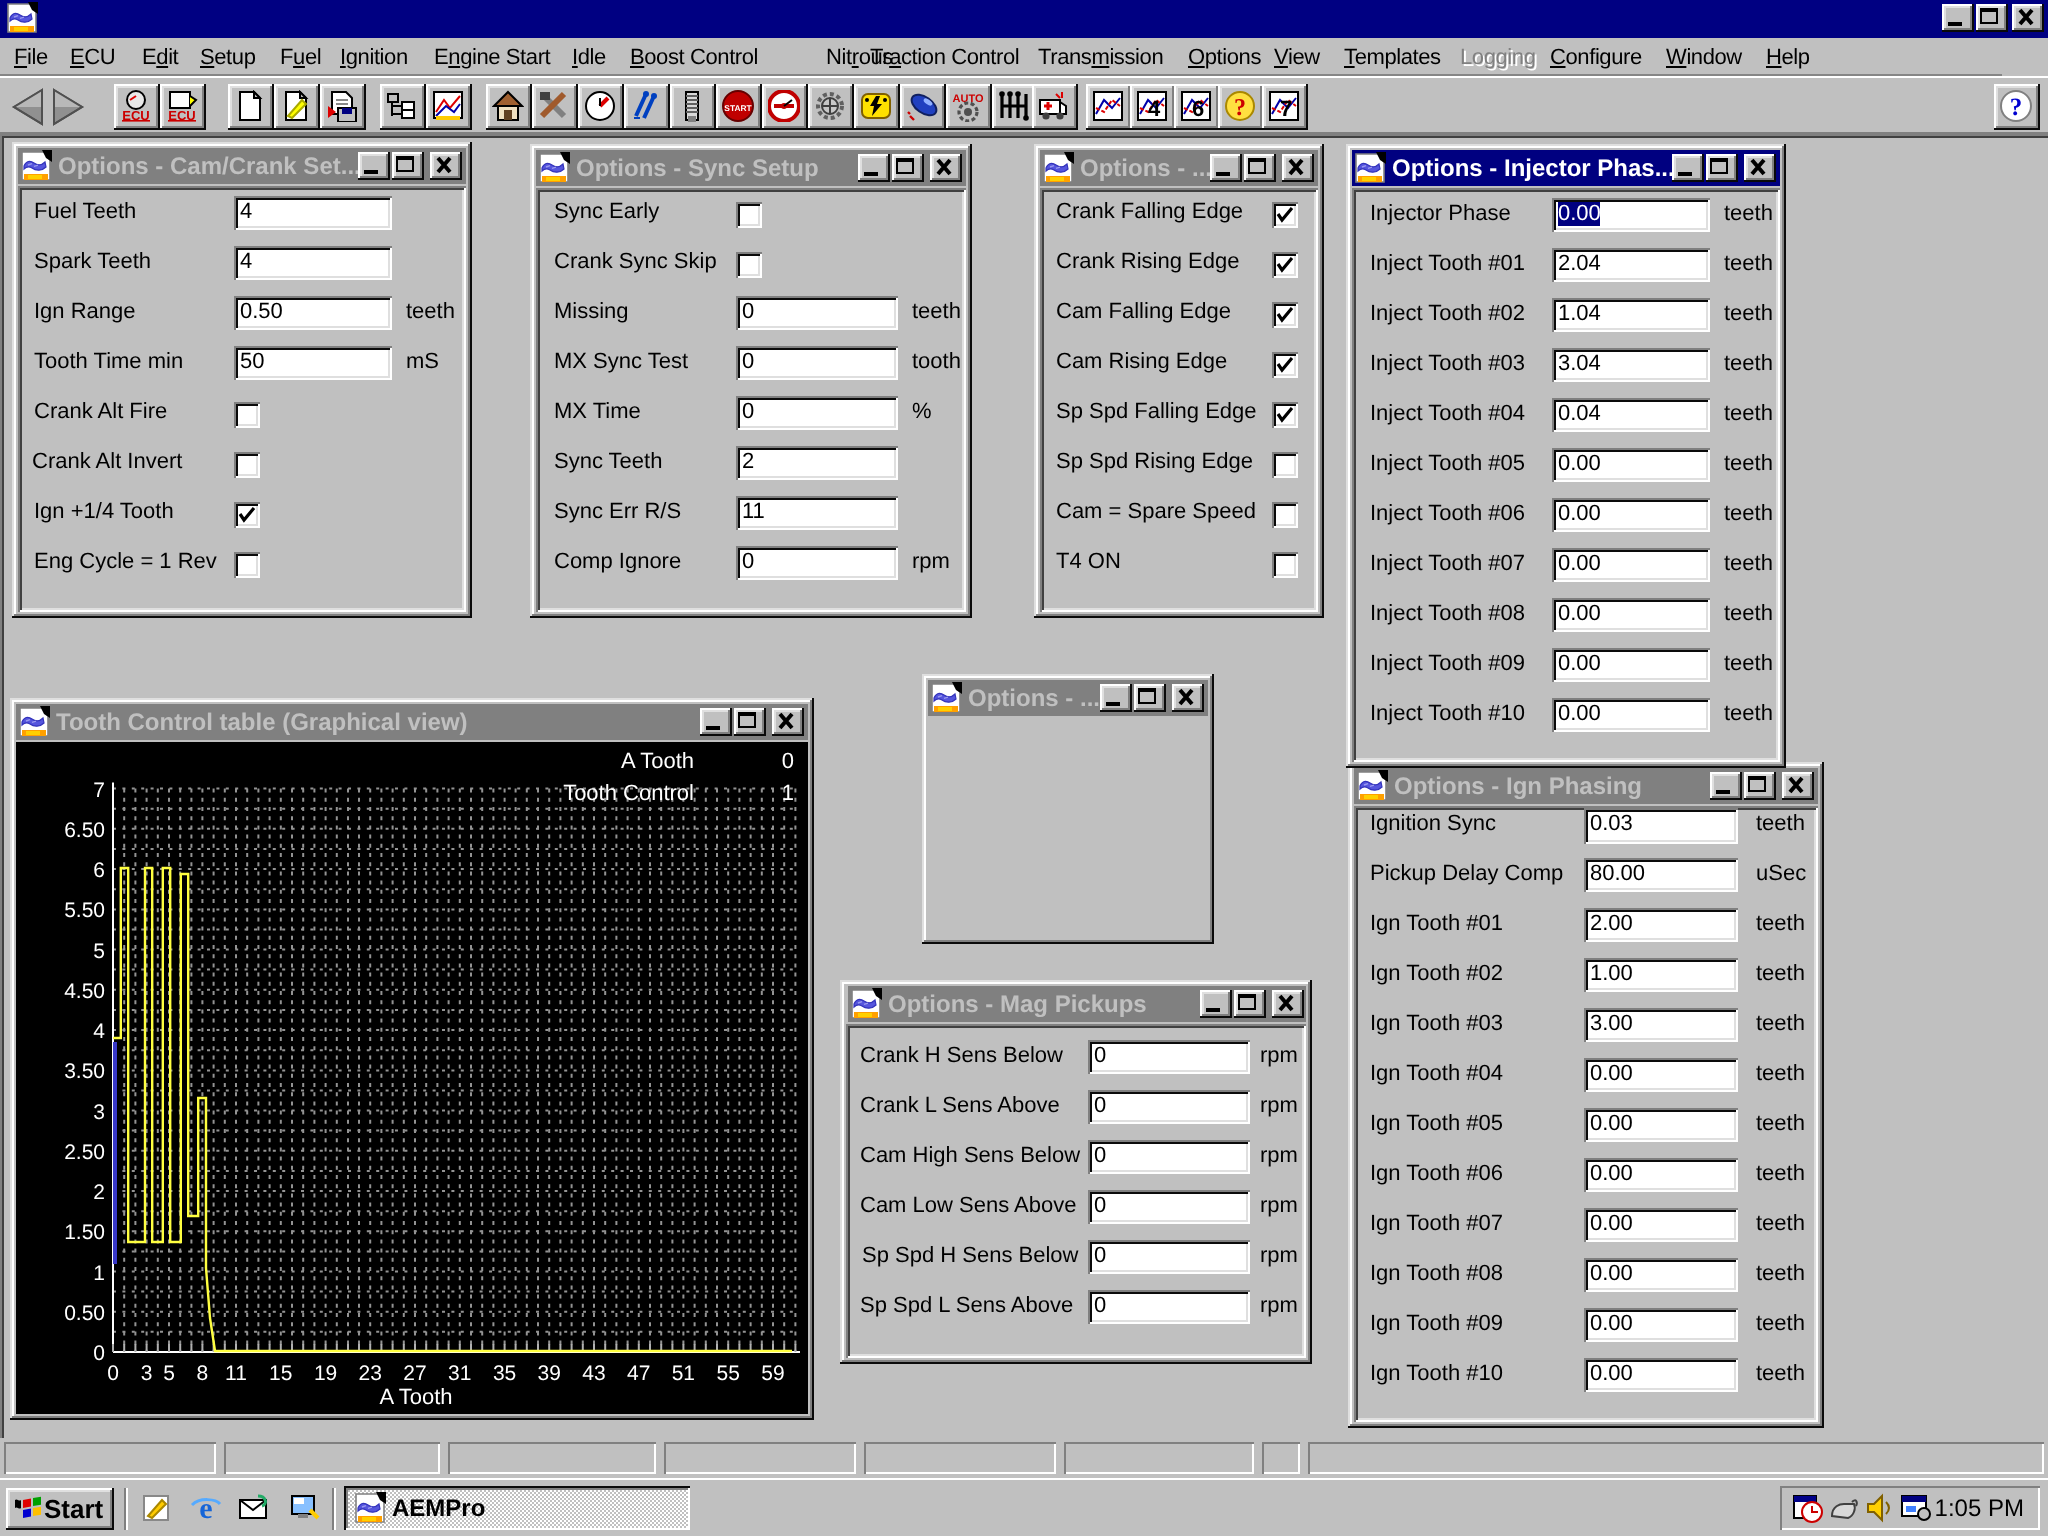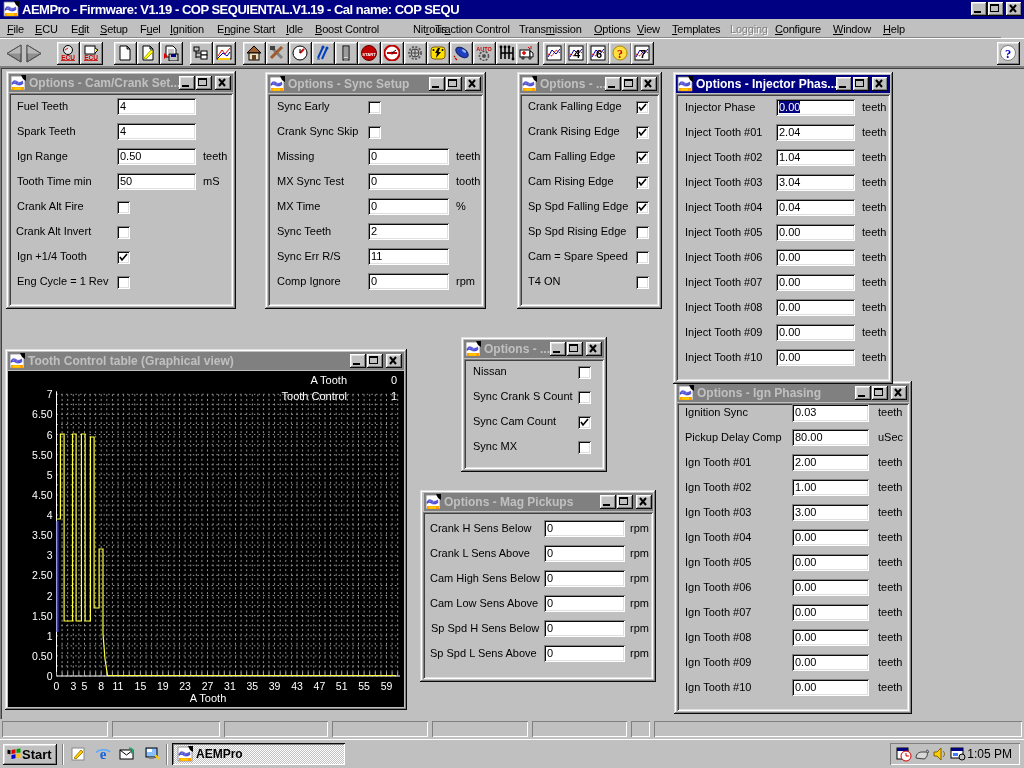--- a/index.html
+++ b/index.html
@@ -3,21 +3,20 @@
 <div style="position:relative;width:1024px;height:768px;font-family:'Liberation Sans',sans-serif">
 <div style="position:absolute;left:0;top:0;width:1024px;height:19px;background:#000082">
 <svg style="position:absolute;left:3px;top:1px" width="16" height="16" viewBox="0 0 16 16">
 <polygon points="1,1 12,1 15,5 15,15 1,15" fill="#fff" stroke="#808080" stroke-width="0.8"></polygon>
 <polygon points="11,0 16,0 16,6 13,4" fill="#000"></polygon>
 <path d="M2,8 C3,5.5 5,5 7,6.5 C9,8 11,7.5 12.5,6 L13,8.5 C11,10.5 8,10.5 6,9 C4.5,8 3,8.5 2,9.5 Z" fill="#5555dd" stroke="#3333bb" stroke-width="0.6"></path>
 <path d="M4,7.5 L6,6.8 M7,8.2 L9,7.6" stroke="#9999ee" stroke-width="0.7"></path>
 <rect x="2" y="12" width="12" height="3" fill="#ffa000"></rect>
 <rect x="4" y="12.5" width="7" height="2" fill="#ffd000"></rect>
 </svg>
-<div style="position:absolute;left:22px;top:2px;font:bold 13px 'Liberation Sans',sans-serif;letter-spacing:-0.5px;color:#fff">AEMPro - Firmware: V1.19 - COP SEQUIENTAL.V1.19 - Cal name: COP SEQU</div>
 <div style="position:absolute;left:971px;top:2px;width:16px;height:14px;background:#c0c0c0;box-shadow: inset -1px -1px #0a0a0a, inset 1px 1px #fff, inset -2px -2px #808080, inset 2px 2px #dfdfdf;">
         <div style="position:absolute;left:3px;top:9px;width:7px;height:2px;background:#000"></div>
       </div>
 <div style="position:absolute;left:988px;top:2px;width:16px;height:14px;background:#c0c0c0;box-shadow: inset -1px -1px #0a0a0a, inset 1px 1px #fff, inset -2px -2px #808080, inset 2px 2px #dfdfdf;">
         <div style="position:absolute;left:2px;top:2px;width:9px;height:8px;border:1px solid #000;border-top:2px solid #000"></div>
       </div>
 <div style="position:absolute;left:1006px;top:2px;width:16px;height:14px;background:#c0c0c0;box-shadow: inset -1px -1px #0a0a0a, inset 1px 1px #fff, inset -2px -2px #808080, inset 2px 2px #dfdfdf;">
         <svg width="16" height="14" style="position:absolute;left:0;top:0">
           <path d="M4,3 L10,10 M10,3 L4,10" stroke="#000" stroke-width="2"></path>
         </svg>
@@ -647,34 +646,20 @@
         </div>
         <div style="position:absolute;left:103px;top:2px;width:16px;height:14px;background:#c0c0c0;box-shadow: inset -1px -1px #0a0a0a, inset 1px 1px #fff, inset -2px -2px #808080, inset 2px 2px #dfdfdf;">
           <div style="position:absolute;left:2px;top:2px;width:9px;height:8px;border:1px solid #000;border-top:2px solid #000"></div>
         </div>
         <div style="position:absolute;left:122px;top:2px;width:16px;height:14px;background:#c0c0c0;box-shadow: inset -1px -1px #0a0a0a, inset 1px 1px #fff, inset -2px -2px #808080, inset 2px 2px #dfdfdf;">
           <svg width="16" height="14" style="position:absolute;left:0;top:0">
             <path d="M4,3 L10,10 M10,3 L4,10" stroke="#000" stroke-width="2"></path>
           </svg>
         </div>
       </div>
-      <div style="position:absolute;left:3px;top:22px;right:3px;bottom:3px;background:#c0c0c0;box-shadow: inset 1px 1px #808080, inset -1px -1px #fff, inset 2px 2px #404040, inset -2px -2px #dfdfdf;">
-        <div style="position:absolute;left:9px;top:6px;font:11px 'Liberation Sans',sans-serif;color:#000;white-space:nowrap">Nissan</div>
-        <div style="position:absolute;left:114px;top:7px;width:13px;height:13px;background:#fff;box-shadow: inset 1px 1px #808080, inset -1px -1px #fff, inset 2px 2px #0a0a0a, inset -2px -2px #dfdfdf;"></div>
-        <div style="position:absolute;left:9px;top:31px;font:11px 'Liberation Sans',sans-serif;color:#000;white-space:nowrap">Sync Crank S Count</div>
-        <div style="position:absolute;left:114px;top:32px;width:13px;height:13px;background:#fff;box-shadow: inset 1px 1px #808080, inset -1px -1px #fff, inset 2px 2px #0a0a0a, inset -2px -2px #dfdfdf;"></div>
-        <div style="position:absolute;left:9px;top:56px;font:11px 'Liberation Sans',sans-serif;color:#000;white-space:nowrap">Sync Cam Count</div>
-        <div style="position:absolute;left:114px;top:57px;width:13px;height:13px;background:#fff;box-shadow: inset 1px 1px #808080, inset -1px -1px #fff, inset 2px 2px #0a0a0a, inset -2px -2px #dfdfdf;">
-          <svg width="13" height="13" style="position:absolute;left:0;top:0">
-            <path d="M3,6 L5,9 L10,3" stroke="#000" stroke-width="1.6" fill="none"></path>
-          </svg>
-        </div>
-        <div style="position:absolute;left:9px;top:81px;font:11px 'Liberation Sans',sans-serif;color:#000;white-space:nowrap">Sync MX</div>
-        <div style="position:absolute;left:114px;top:82px;width:13px;height:13px;background:#fff;box-shadow: inset 1px 1px #808080, inset -1px -1px #fff, inset 2px 2px #0a0a0a, inset -2px -2px #dfdfdf;"></div>
-      </div>
     </div>
 <div style="position:absolute;left:420px;top:490px;width:236px;height:192px;background:#c0c0c0;box-shadow: inset -1px -1px #0a0a0a, inset 1px 1px #dfdfdf, inset -2px -2px #808080, inset 2px 2px #fff;z-index:3">
       <div style="position:absolute;left:4px;top:3px;right:3px;height:18px;background:#808080;overflow:hidden">
         <svg style="position:absolute;left:1px;top:1px" width="16" height="16" viewBox="0 0 16 16">
 <polygon points="1,1 12,1 15,5 15,15 1,15" fill="#fff" stroke="#808080" stroke-width="0.8"></polygon>
 <polygon points="11,0 16,0 16,6 13,4" fill="#000"></polygon>
 <path d="M2,8 C3,5.5 5,5 7,6.5 C9,8 11,7.5 12.5,6 L13,8.5 C11,10.5 8,10.5 6,9 C4.5,8 3,8.5 2,9.5 Z" fill="#5555dd" stroke="#3333bb" stroke-width="0.6"></path>
 <path d="M4,7.5 L6,6.8 M7,8.2 L9,7.6" stroke="#9999ee" stroke-width="0.7"></path>
 <rect x="2" y="12" width="12" height="3" fill="#ffa000"></rect>
 <rect x="4" y="12.5" width="7" height="2" fill="#ffd000"></rect>

